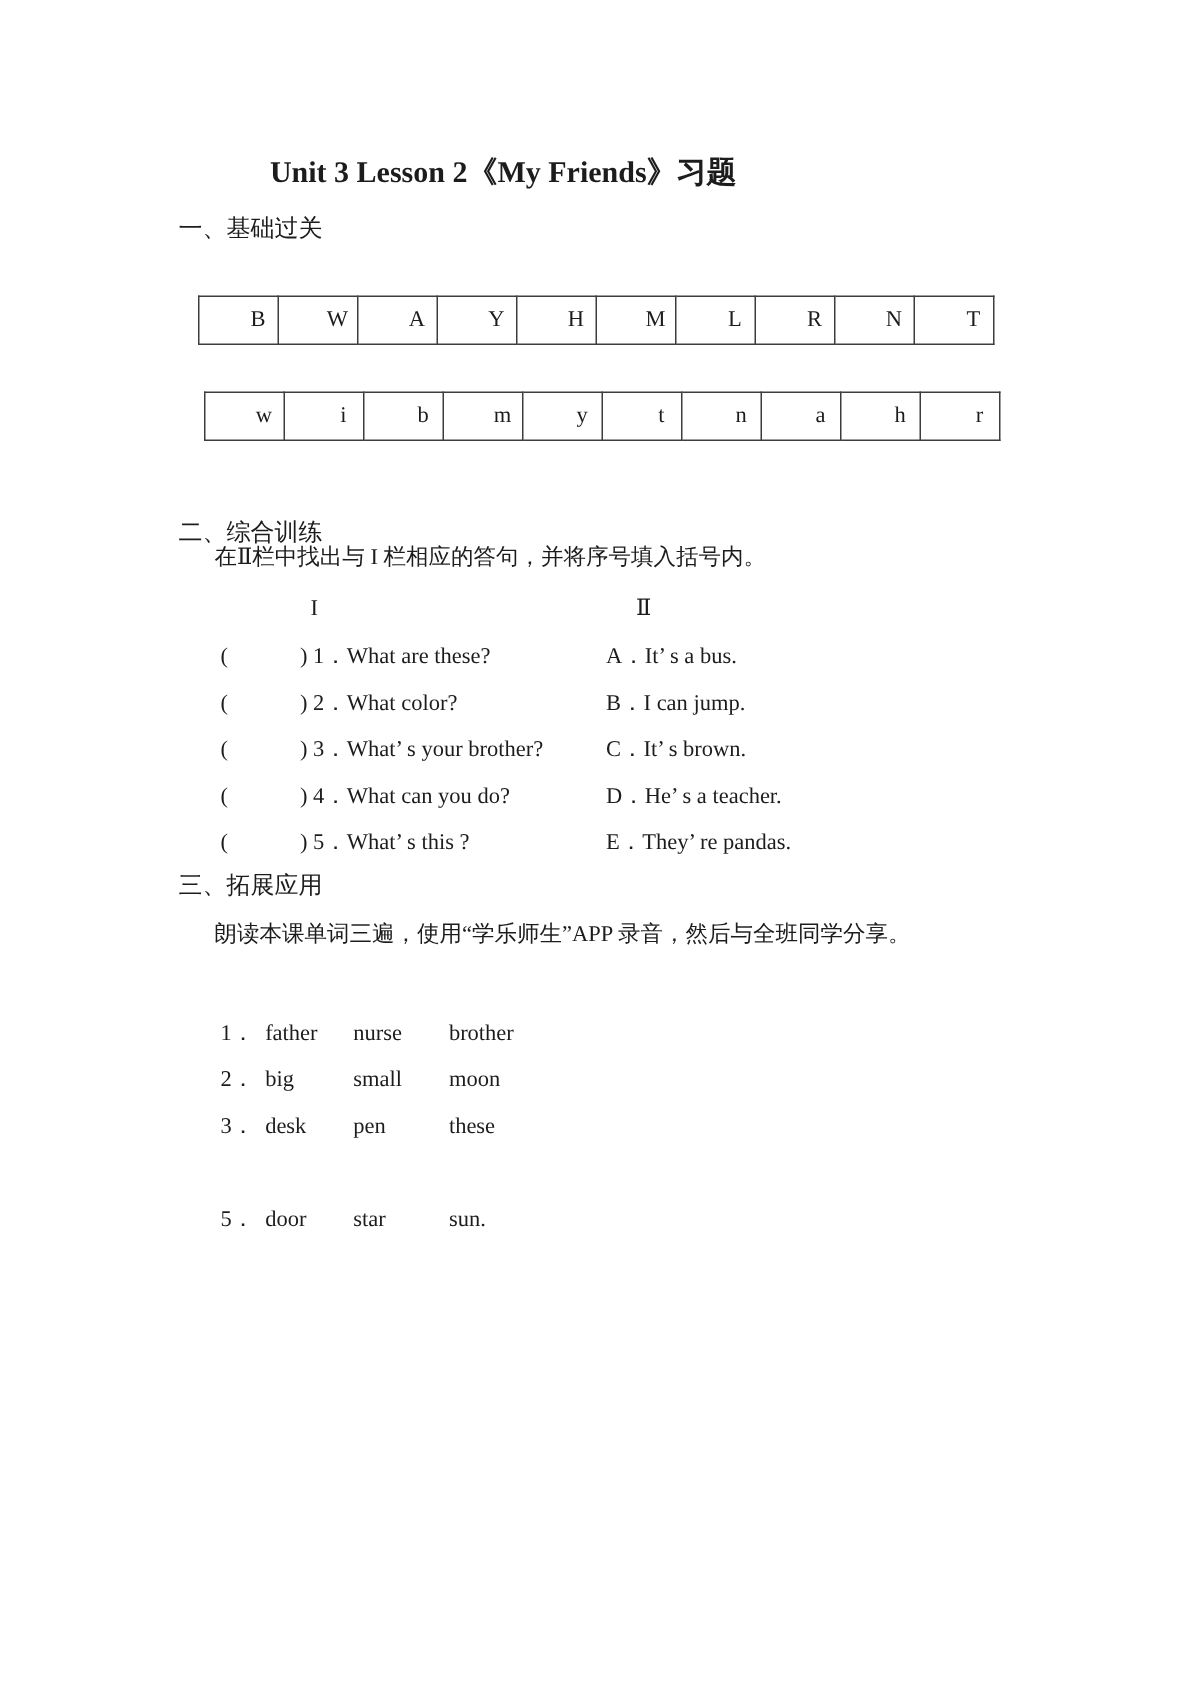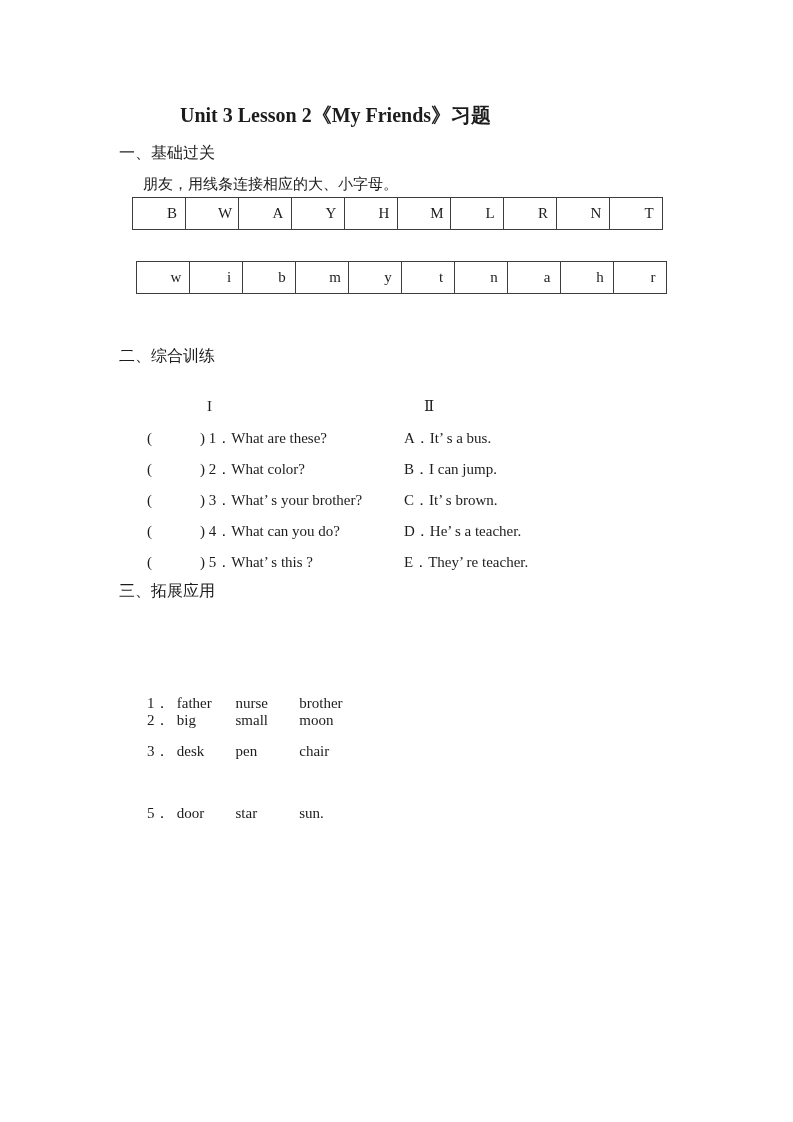--- a/index.html
+++ b/index.html
@@ -61,21 +61,20 @@
   .word-row .w2 { width: 60px; }
 </style>
 </head>
 <body>
 
 <div class="page">
 
   <div class="abs doc-title">Unit 3 Lesson 2《My Friends》习题</div>
 
   <div class="abs sec-head" style="top:143px">一、基础过关</div>
-  <div class="abs instr" style="top:174px">朋友，用线条连接相应的大、小字母。</div>
 
   <table class="letter-table" style="left:132px; top:197px">
     <tbody>
         <tr>
       <td>B</td>
       <td>W</td>
       <td>A</td>
       <td>Y</td>
       <td>H</td>
       <td>M</td>
@@ -98,20 +97,21 @@
       <td>t</td>
       <td>n</td>
       <td>a</td>
       <td>h</td>
       <td>r</td>
     </tr>
   </tbody>
     </table>
 
   <div class="abs sec-head" style="top:346px">二、综合训练</div>
+  <div class="abs instr" style="top:362px">在Ⅱ栏中找出与 I 栏相应的答句，并将序号填入括号内。</div>
 
   <div class="abs col-head" style="left:207px; top:397px">I</div>
   <div class="abs col-head" style="left:424px; top:397px">Ⅱ</div>
 
   <div class="match-row" style="top:428px">
     <span class="mo">(</span>
     <span class="mq">) 1．What are these?</span>
     <span class="ma">A．It’ s a bus.</span>
   </div>
   <div class="match-row" style="top:459px">
@@ -125,42 +125,43 @@
     <span class="ma">C．It’ s brown.</span>
   </div>
   <div class="match-row" style="top:521px">
     <span class="mo">(</span>
     <span class="mq">) 4．What can you do?</span>
     <span class="ma">D．He’ s a teacher.</span>
   </div>
   <div class="match-row" style="top:552px">
     <span class="mo">(</span>
     <span class="mq">) 5．What’ s this ?</span>
-    <span class="ma">E．They’ re teacher.</span>
+    <span class="ma">E．They’ re pandas.</span>
   </div>
 
   <div class="abs sec-head" style="top:581px">三、拓展应用</div>
+  <div class="abs instr" style="top:613px">朗读本课单词三遍，使用“学乐师生”APP 录音，然后与全班同学分享。</div>
 
-  <div class="word-row" style="top:693px">
+  <div class="word-row" style="top:679px">
     <span class="wn">1．</span>
     <span class="w1">father</span>
     <span class="w2">nurse</span>
     <span class="w3">brother</span>
   </div>
   <div class="word-row" style="top:710px">
     <span class="wn">2．</span>
     <span class="w1">big</span>
     <span class="w2">small</span>
     <span class="w3">moon</span>
   </div>
   <div class="word-row" style="top:741px">
     <span class="wn">3．</span>
     <span class="w1">desk</span>
     <span class="w2">pen</span>
-    <span class="w3">chair</span>
+    <span class="w3">these</span>
   </div>
   <div class="word-row" style="top:803px">
     <span class="wn">5．</span>
     <span class="w1">door</span>
     <span class="w2">star</span>
     <span class="w3">sun.</span>
   </div>
 
 </div>
 

